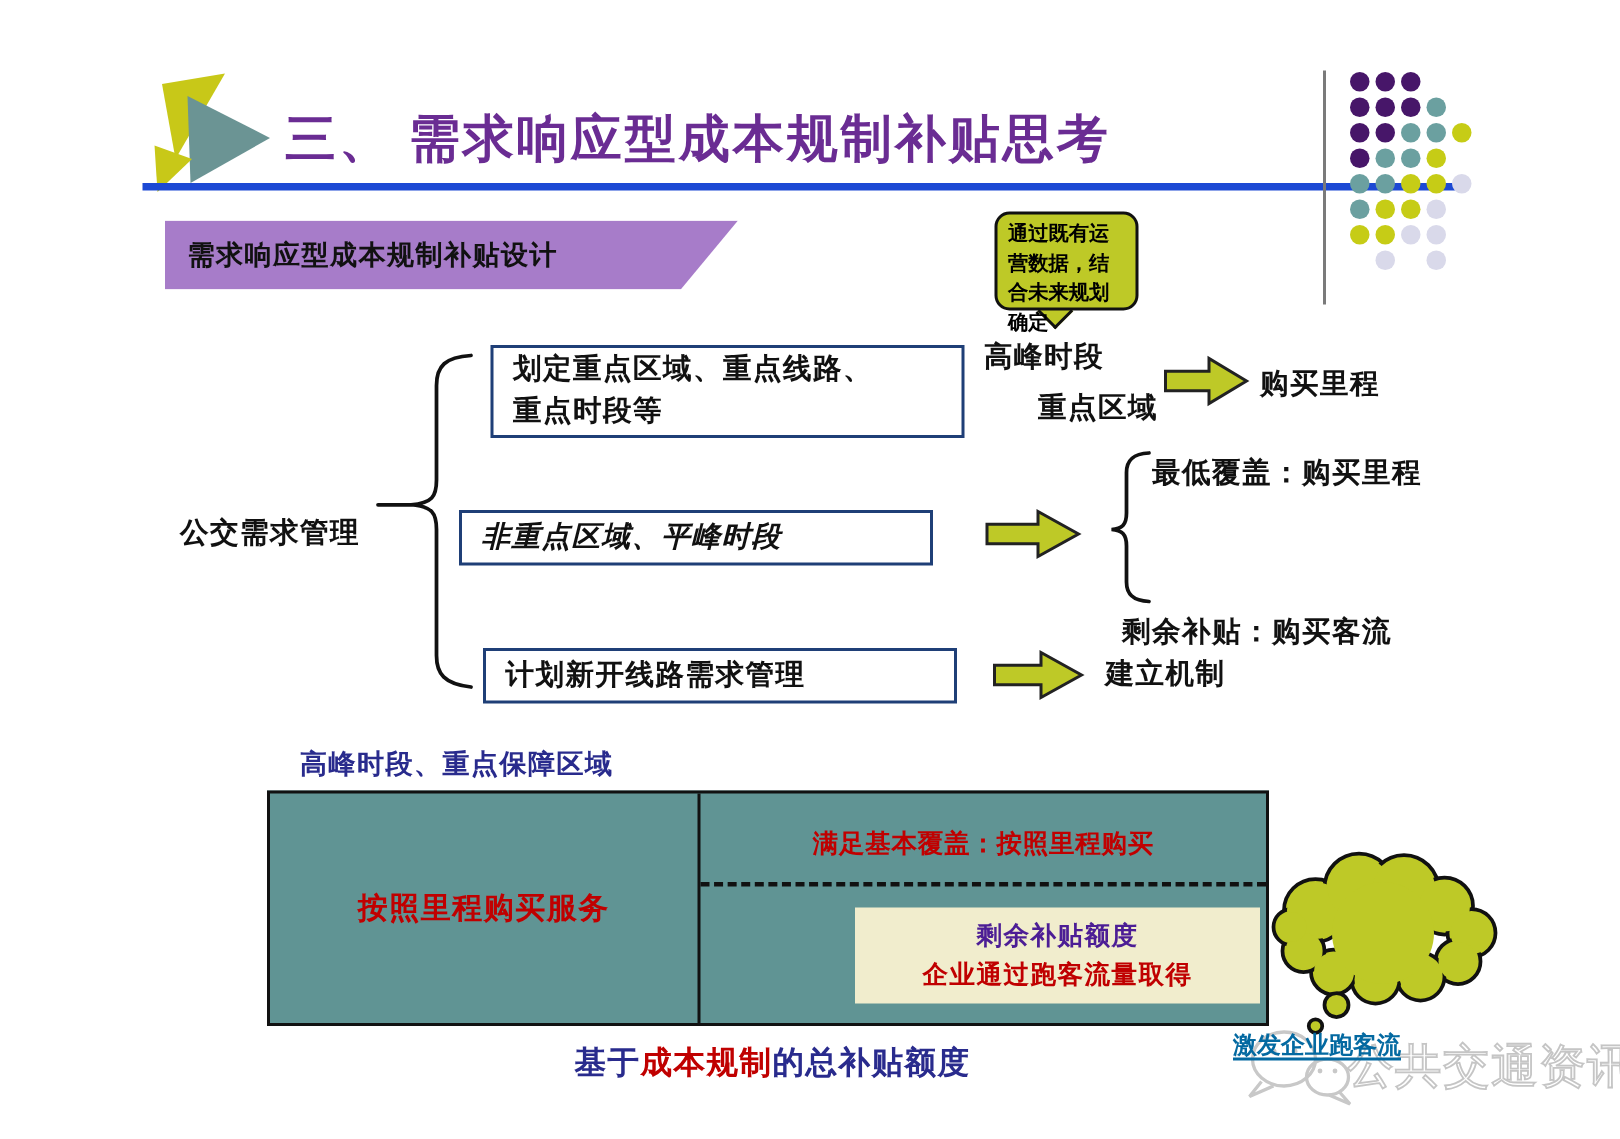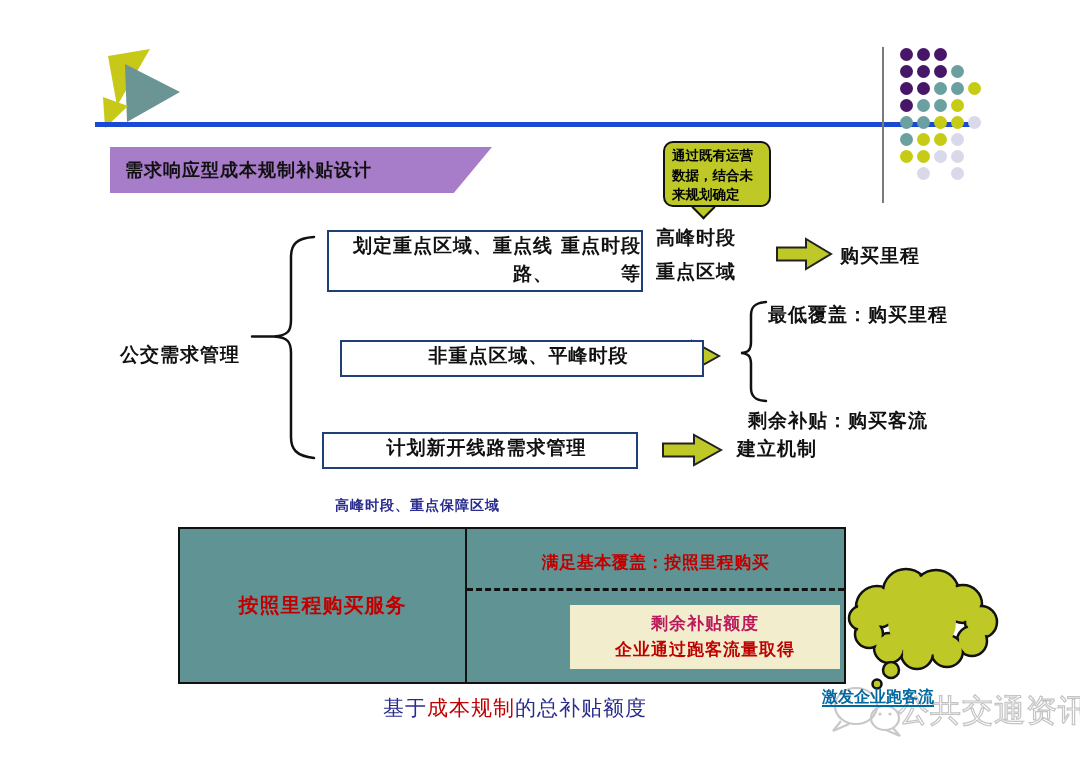--- a/index.html
+++ b/index.html
@@ -19,65 +19,65 @@
   .dot{position:absolute;width:13px;height:13px;border-radius:50%;}
   
   .banner{
     left:110px;top:147px;width:382px;height:46px;background:var(--banner_purple,#a77cc9);
     clip-path:polygon(0 0,100% 0,90% 100%,0 100%);
     display:flex;align-items:center;padding-left:15px;box-sizing:border-box;
   }
   .banner span{font-size:18px;font-weight:bold;color:#111;letter-spacing:1px;}
   
   .callout{
-    left:663px;top:141px;width:108px;height:66px;background:var(--yellow_green,#bec927);
+    left:663px;top:141px;width:96px;height:66px;background:var(--yellow_green,#bec927);
     border:2px solid #111;border-radius:10px;box-sizing:border-box;
     font-size:13.5px;font-weight:600;line-height:1.45;padding:3px 7px;z-index:3;
   }
   .callout-tail{
     left:695px;top:199px;width:15px;height:15px;background:var(--yellow_green,#bec927);
     border-right:2px solid #111;border-bottom:2px solid #111;transform:rotate(45deg);z-index:2;
   }
   
   .flow-box{
     background:#fff;border:2px solid var(--box_border_blue,#1f3f77);box-sizing:border-box;
-    font-size:19px;font-weight:600;color:#111;display:flex;flex-direction:row;justify-content:center;
-    padding-left:13px;line-height:28px;letter-spacing:1px;text-align:right;
+    font-size:19px;font-weight:600;color:#111;display:flex;flex-direction:column;justify-content:center;
+    padding-left:13px;line-height:28px;letter-spacing:1px;
   }
   #box1{left:327px;top:230px;width:316px;height:62px;}
-  #box2{left:340px;top:340px;width:364px;height:37px;}
+  #box2{left:306px;top:340px;width:316px;height:37px;font-style:italic;}
   #box3{left:322px;top:432px;width:316px;height:37px;}
   .flow-label{font-size:19px;font-weight:600;letter-spacing:1px;color:#111;white-space:nowrap;}
   #root-label{left:120px;top:342px;}
   #cond-line1{left:656px;top:225px;}
-  #cond-line2{left:656px;top:259px;}
+  #cond-line2{left:692px;top:259px;}
   #result1{left:840px;top:243px;}
   #outcome1{left:768px;top:302px;}
   #outcome2{left:748px;top:385px;margin-top:23px;}
   #result3{left:737px;top:436px;}
   
-  .matrix-header{font-size:14px;font-weight:bold;color:var(--dark_blue,#292b8d);text-align:right;letter-spacing:1px;}
+  .matrix-header{font-size:18px;font-weight:bold;color:var(--dark_blue,#292b8d);text-align:left;letter-spacing:1px;}
   #hdr-left{left:200px;top:497px;width:300px;}
   #hdr-right{left:532px;top:497px;width:300px;}
   #matrix{left:178px;top:527px;width:668px;height:157px;background:var(--teal_fill,#609494);border:2px solid #111;box-sizing:border-box;}
   #cell-left{position:absolute;left:0;top:0;width:285px;height:100%;border-right:2px solid #111;
     display:flex;align-items:center;justify-content:center;}
   #cell-left span{font-size:20px;font-weight:bold;color:var(--red,#c00000);letter-spacing:1px;}
   #cell-right-top{position:absolute;left:287px;top:22px;width:377px;text-align:center;
     font-size:17px;font-weight:bold;color:var(--red,#c00000);letter-spacing:.5px;font-family:Liberation Mono, monospace;}
   #dashed-line{position:absolute;left:287px;top:59px;width:377px;border-top:3px dashed #111;}
   #inner-box{position:absolute;left:390px;top:76px;width:270px;height:64px;background:var(--cream,#f1edcd);
     display:flex;flex-direction:column;align-items:center;justify-content:center;line-height:26px;}
-  #inner-box .l1{font-size:17px;font-weight:bold;color:#be185d;letter-spacing:1px;}
+  #inner-box .l1{font-size:17px;font-weight:bold;color:#4c1d95;letter-spacing:1px;}
   #inner-box .l2{font-size:17px;font-weight:bold;color:var(--red,#c00000);letter-spacing:1px;}
   
   #cloud-text{left:884px;top:592px;width:82px;text-align:center;font-size:14.5px;font-weight:bold;line-height:22px;z-index:3;}
   #red-note{left:822px;top:687px;font-size:16px;font-weight:bold;color:#0369a1;z-index:5;
     text-decoration:underline;text-decoration-thickness:2px;text-underline-offset:3px;white-space:nowrap;}
-  #caption{left:300px;top:694px;width:430px;text-align:center;font-size:21px;font-weight:normal;letter-spacing:1px;white-space:nowrap;}
+  #caption{left:300px;top:694px;width:430px;text-align:center;font-size:21px;font-weight:bold;letter-spacing:1px;white-space:nowrap;}
   #caption .blue{color:var(--dark_blue,#23308f);}
   #caption .red{color:var(--red,#c00000);}
   
   #wm-text{left:898px;top:690px;font-size:31px;letter-spacing:1px;color:transparent;
     -webkit-text-stroke:1.2px var(--watermark_gray,#c5c5c5);z-index:4;white-space:nowrap;}
   svg.layer{position:absolute;left:0;top:0;pointer-events:none;}
 </style>
 </head>
 <body>
 
@@ -138,20 +138,21 @@
       <ellipse cx="885" cy="718" rx="14" ry="12"></ellipse>
       <path d="M 841 721 L 833 731 L 849 724"></path>
       <path d="M 893 728 L 900 736 L 886 730"></path>
       <circle cx="849" cy="701" r="2" fill="#c8c8c8" stroke="none"></circle>
       <circle cx="863" cy="701" r="2" fill="#c8c8c8" stroke="none"></circle>
       <circle cx="880" cy="714" r="1.6" fill="#c8c8c8" stroke="none"></circle>
       <circle cx="890" cy="714" r="1.6" fill="#c8c8c8" stroke="none"></circle>
     </g>
   </svg>
 
+  <div class="abs page-title">三、 需求响应型成本规制补贴思考</div>
   <div class="abs title-rule"></div>
   <div class="abs vline"></div>
   <div class="abs" id="dot-grid">
       <div class="dot" style="left: 0px; top: 0px; background: rgb(71, 22, 105);"></div>
       <div class="dot" style="left: 17px; top: 0px; background: rgb(71, 22, 105);"></div>
       <div class="dot" style="left: 34px; top: 0px; background: rgb(71, 22, 105);"></div>
       <div class="dot" style="left: 0px; top: 17px; background: rgb(71, 22, 105);"></div>
       <div class="dot" style="left: 17px; top: 17px; background: rgb(71, 22, 105);"></div>
       <div class="dot" style="left: 34px; top: 17px; background: rgb(71, 22, 105);"></div>
       <div class="dot" style="left: 51px; top: 17px; background: rgb(107, 160, 160);"></div>

